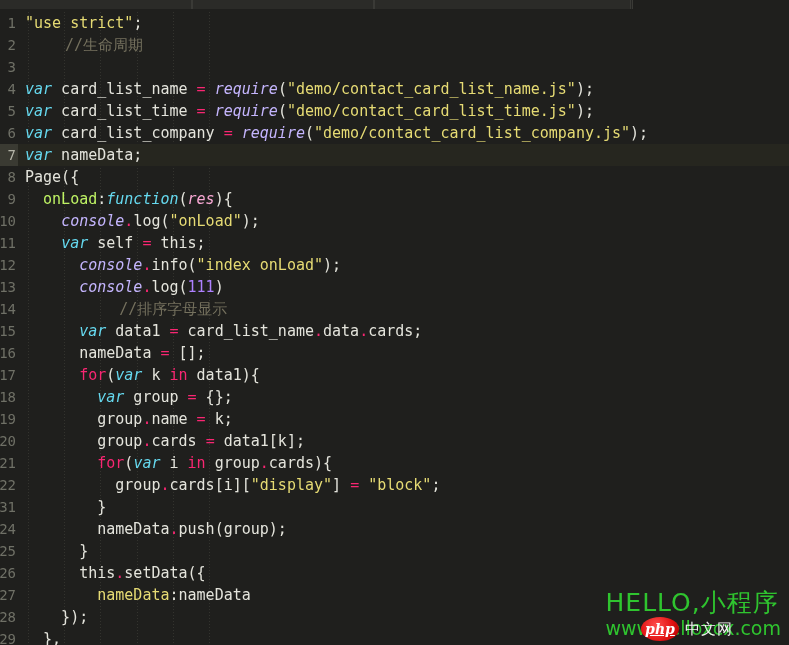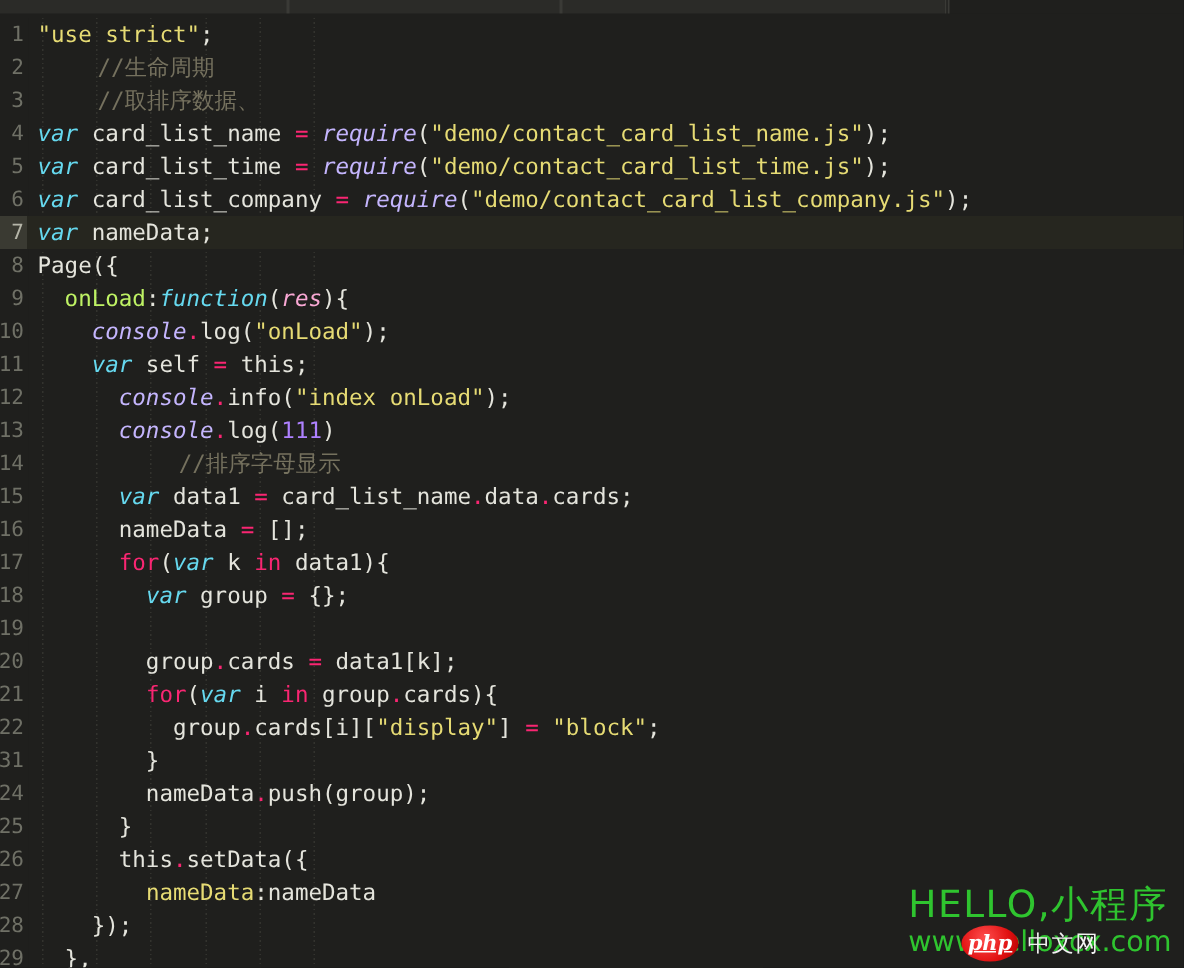--- a/index.html
+++ b/index.html
@@ -203,21 +203,20 @@
         <span class="code"><span class="str">"use strict"</span><span class="pln">;</span></span>
       </div>
 
       <div class="row">
         <span class="ln">2</span>
         <span class="code"><span class="cmt">//生命周期</span></span>
       </div>
 
       <div class="row">
         <span class="ln">3</span>
-        <span class="code"><span class="cmt">//取排序数据、</span></span>
       </div>
 
       <div class="row">
         <span class="ln">4</span>
         <span class="code"><span class="kw">var</span><span class="pln"> card_list_name </span><span class="ctl">=</span><span class="pln"> </span><span class="obj">require</span><span class="pln">(</span><span class="str">"demo/contact_card_list_name.js"</span><span class="pln">);</span></span>
       </div>
 
       <div class="row">
         <span class="ln">5</span>
         <span class="code"><span class="kw">var</span><span class="pln"> card_list_time </span><span class="ctl">=</span><span class="pln"> </span><span class="obj">require</span><span class="pln">(</span><span class="str">"demo/contact_card_list_time.js"</span><span class="pln">);</span></span>
@@ -283,20 +282,21 @@
         <span class="code"><span class="pln">      </span><span class="ctl">for</span><span class="pln">(</span><span class="kw">var</span><span class="pln"> k </span><span class="ctl">in</span><span class="pln"> data1){</span></span>
       </div>
 
       <div class="row">
         <span class="ln">18</span>
         <span class="code"><span class="pln">        </span><span class="kw">var</span><span class="pln"> group </span><span class="ctl">=</span><span class="pln"> {};</span></span>
       </div>
 
       <div class="row">
         <span class="ln">19</span>
+        <span class="code"><span class="pln">        group</span><span class="dot">.</span><span class="pln">name </span><span class="ctl">=</span><span class="pln"> k;</span></span>
       </div>
 
       <div class="row">
         <span class="ln">20</span>
         <span class="code"><span class="pln">        group</span><span class="dot">.</span><span class="pln">cards </span><span class="ctl">=</span><span class="pln"> data1[k];</span></span>
       </div>
 
       <div class="row">
         <span class="ln">21</span>
         <span class="code"><span class="pln">        </span><span class="ctl">for</span><span class="pln">(</span><span class="kw">var</span><span class="pln"> i </span><span class="ctl">in</span><span class="pln"> group</span><span class="dot">.</span><span class="pln">cards){</span></span>

